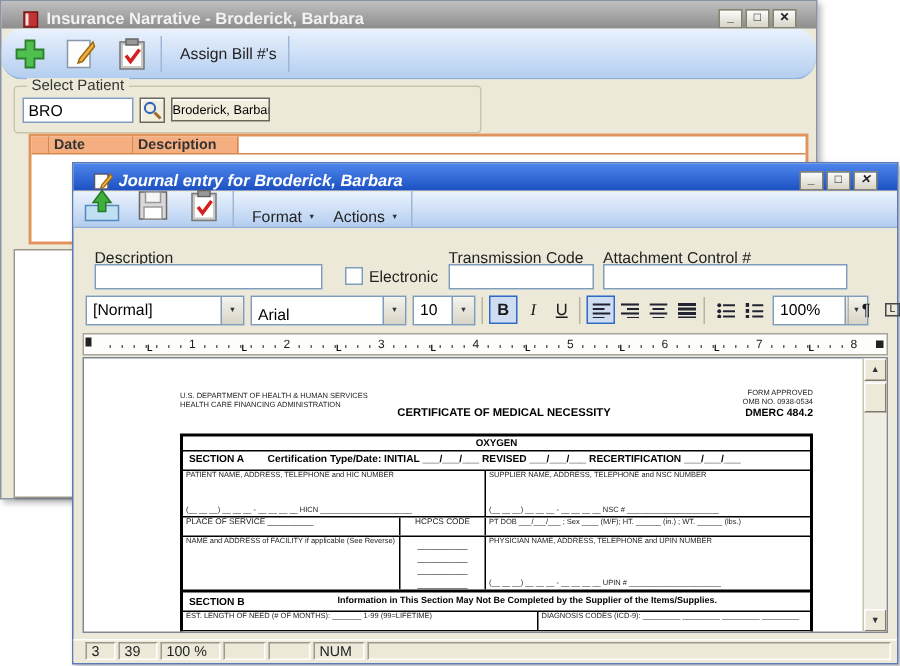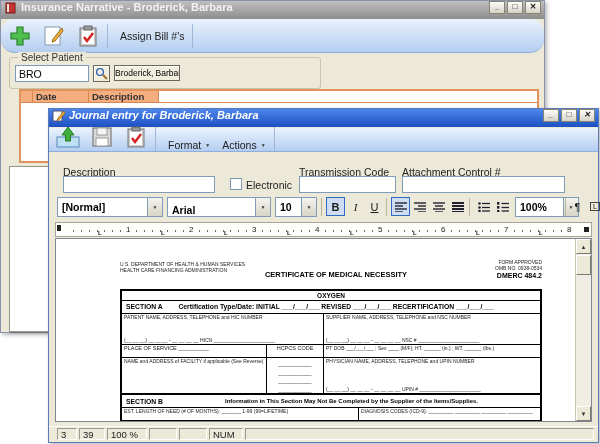--- a/index.html
+++ b/index.html
@@ -2,21 +2,21 @@
 <html><head>
 <meta charset="utf-8">
 <style>
   * { margin:0; padding:0; box-sizing:border-box; }
   html,body { width:600px; height:444px; background:#fff; overflow:hidden;
               font-family:"Liberation Sans", sans-serif; }
   .window { position:absolute; background:#ECE9D8; border:1px solid #8A94A8;
             box-shadow:2px 2px 4px rgba(0,0,0,.28); }
   
   .titlebar { position:absolute; left:0; top:0; right:0; height:18px;
-              display:flex; align-items:flex-start; padding:0 3px; color:#fff;
+              display:flex; align-items:flex-end; padding:0 13px; color:#fff;
               font-size:11px; font-weight:bold; overflow:hidden; }
   .titlebar.inactive { background:linear-gradient(#BFBFBF,#8D8D8D); color:#F2F2F2; }
   .titlebar.active   { background:linear-gradient(#4E86EC,#1C50C2);font-style:italic; }
   .title-icon { width:13px; height:13px; margin-right:4px; flex:0 0 auto; }
   .title-text { flex:1; white-space:nowrap; overflow:hidden; }
   .winbtns { display:flex; gap:2px; }
   .winbtn { width:16px; height:13px; background:linear-gradient(#FDFDFB,#D6D2C6);
             border:1px solid #86836F; font-size:8px; line-height:10px; color:#222;
             text-align:center; font-weight:bold; }
   
@@ -42,21 +42,21 @@
   .narr-table { position:absolute; left:18px; top:88px; width:520px; height:74px;
                 background:#fff; border:2px solid #E0935C; }
   .narr-head { display:flex; height:12px; border-bottom:1px solid #D8874E; }
   .nh-cell { background:#F5AE80; border-right:1px solid #D8874E; font-size:9.5px;
              font-weight:bold; color:#333; padding:0 3px; line-height:12px; overflow:hidden; }
   .narr-lower { position:absolute; left:8px; top:165px; width:530px; height:166px;
                 background:#fff; border:1px solid #9B988A;
                 box-shadow:1px 1px 2px rgba(0,0,0,.25); }
   
   .combo { position:absolute; height:20px; background:#fff; border:1px solid #7F9DB9;
-           display:flex; align-items:center;font-weight:bold; }
+           display:flex; align-items:center; }
   .combo-text { flex:1; font-size:10.5px; padding:0 4px; white-space:nowrap;
                 overflow:hidden; }
   .combo-btn { width:15px; height:100%; background:linear-gradient(#F4F3EE,#D8D4C6);
                border-left:1px solid #7F9DB9; text-align:center; font-size:5px;
                line-height:18px; color:#333; }
   .fmt-btn { position:absolute; top:0; width:19px; height:19px; display:flex;
              align-items:center; justify-content:center; font-size:11px; color:#1A1A1A;
              border:1px solid transparent; }
   .fmt-btn.active { border:1px solid #316AC5; background:#CFDDF2; }
   .fsep { position:absolute; top:1px; width:1px; height:18px; background:#B8B4A2; }

